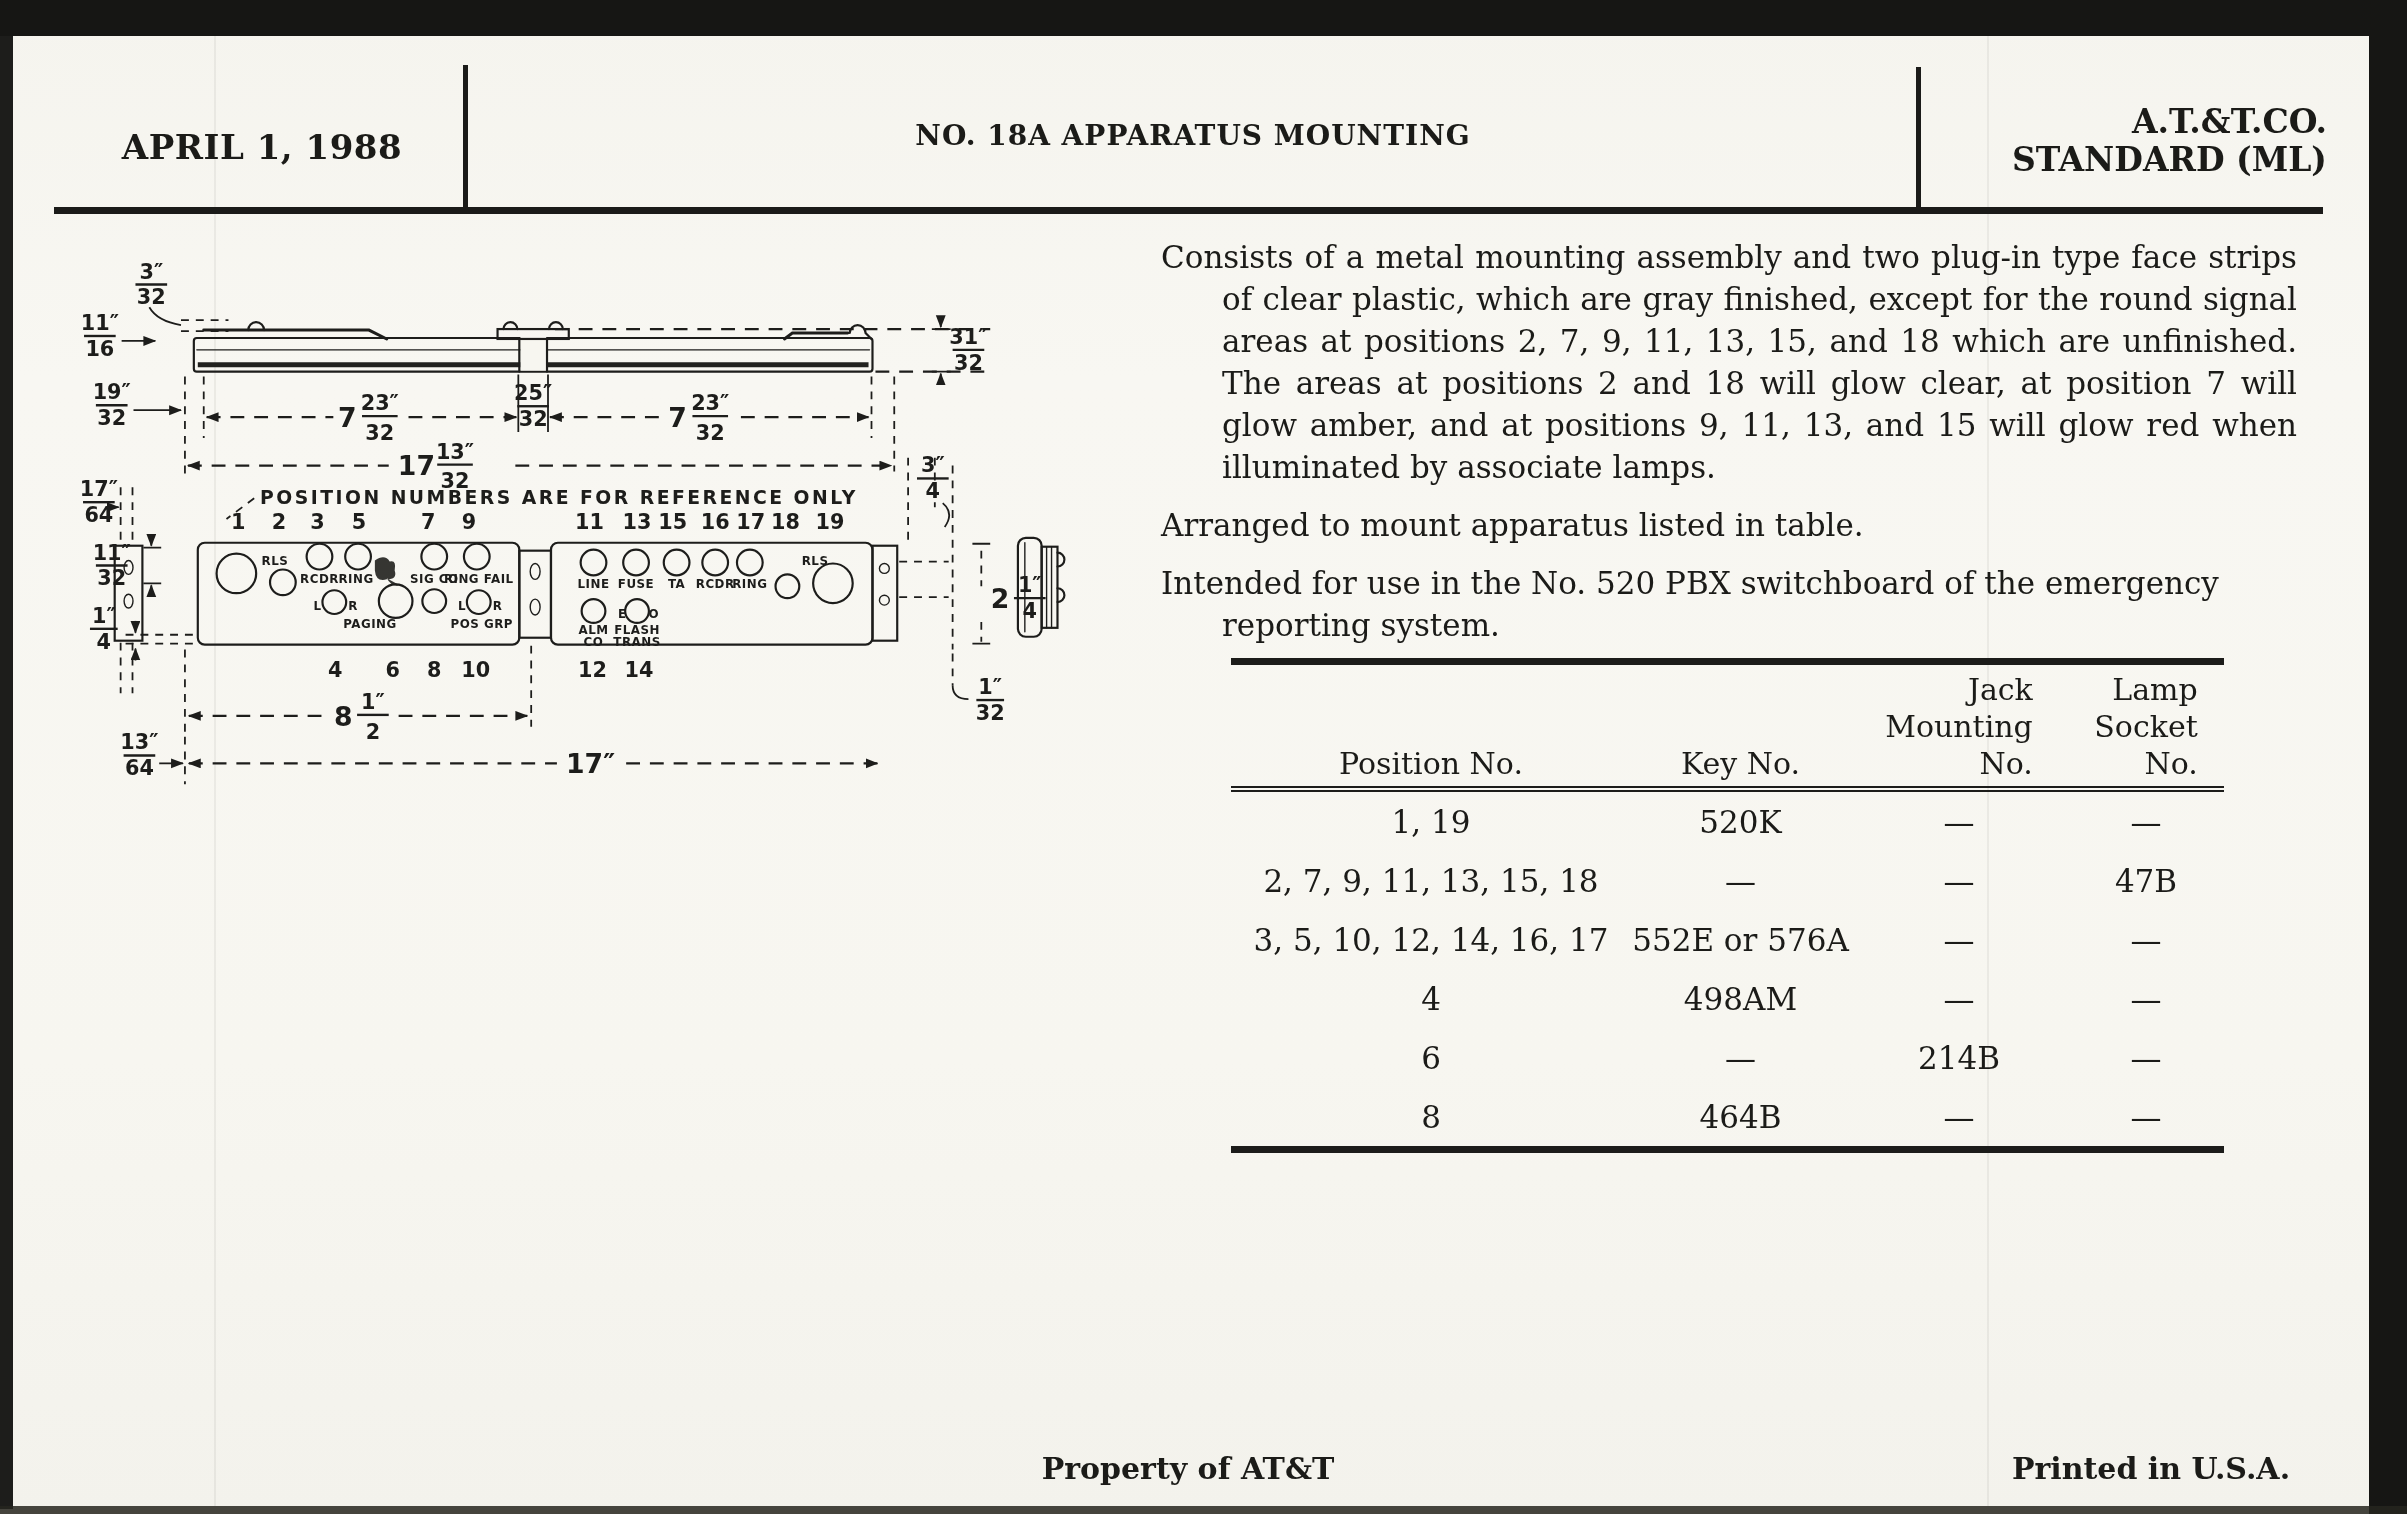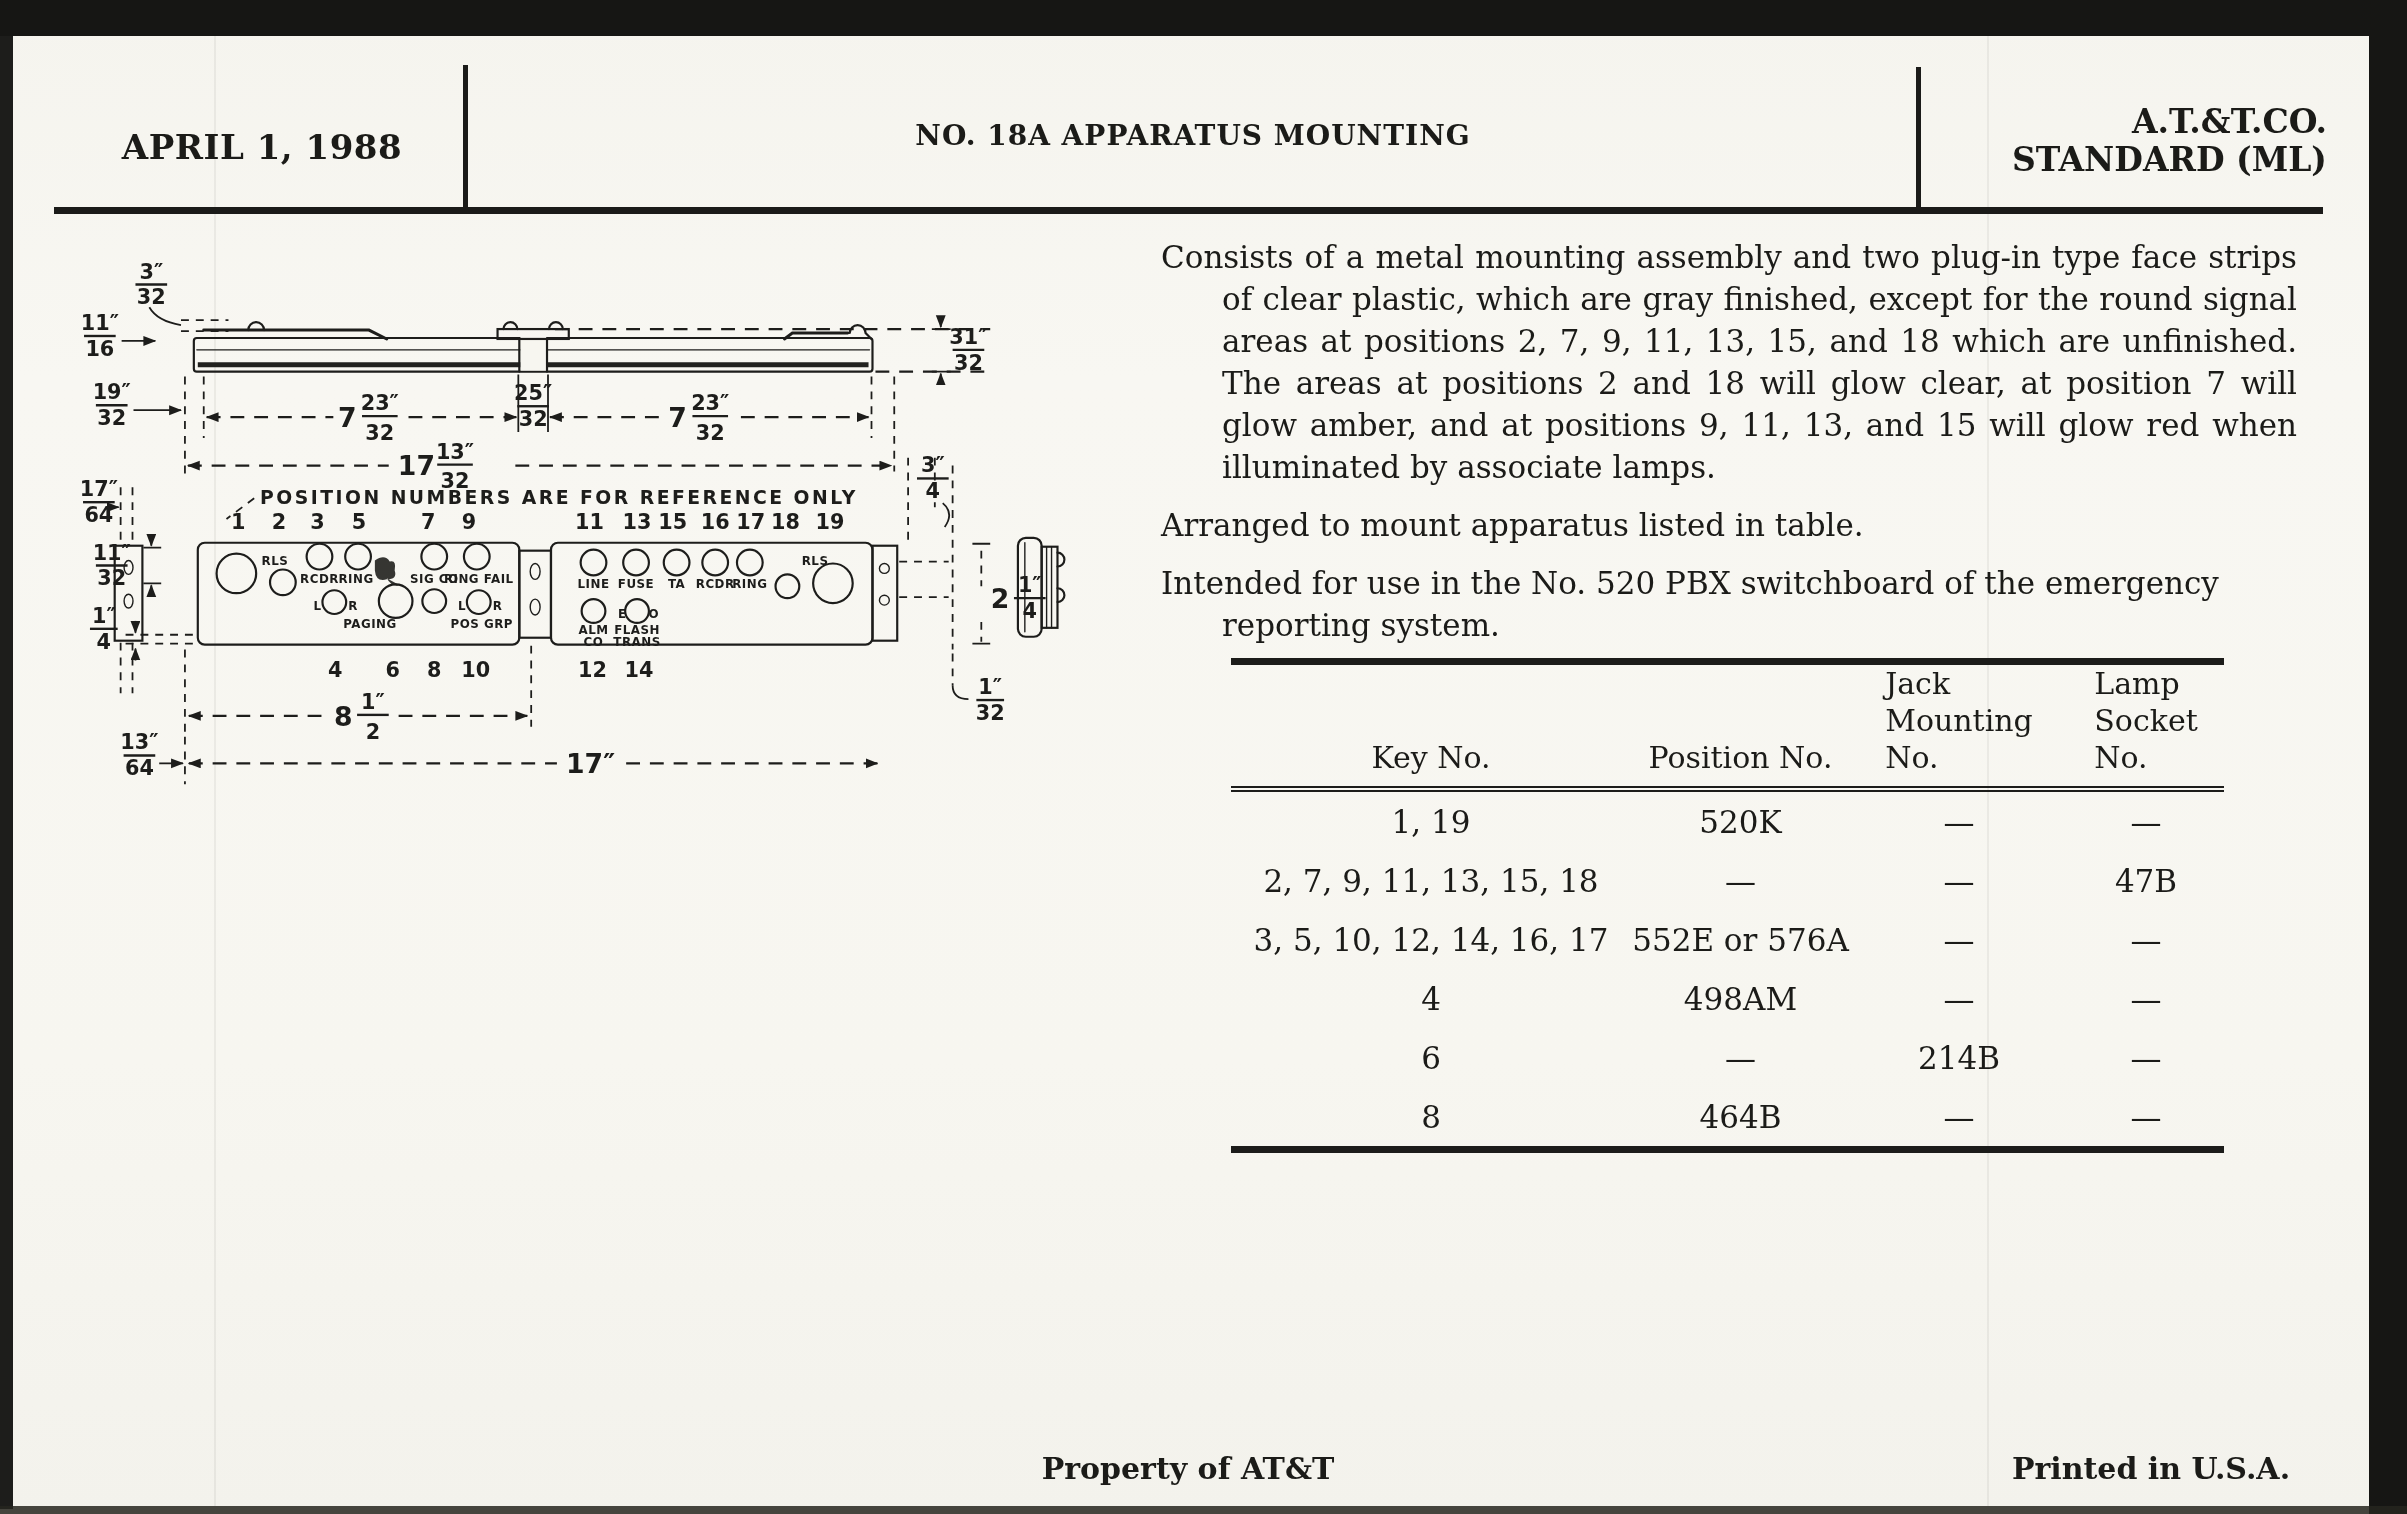--- a/index.html
+++ b/index.html
@@ -30,22 +30,22 @@
   .hang{padding-left:61px;text-indent:-61px;}
   .just{text-align:justify;}
 
   
   .tbl{position:absolute;left:1231px;top:658px;width:993px;}
   .rule-solid{height:7px;background:#1c1c1a;}
   .tspan-row{margin-left:384px;width:609px;height:50px;border-bottom:5px double #1c1c1a;
              display:flex;align-items:center;justify-content:center;font-size:31px;}
   .thead{display:grid;grid-template-columns:400px 219px 218px 156px;height:121px;
          border-bottom:6px double #1c1c1a;}
-  .th{display:flex;align-items:flex-end;justify-content:center;text-align:left;
-      font-size:30px;line-height:37px;padding-bottom:10px;}
+  .th{display:flex;align-items:flex-end;justify-content:center;text-align:right;
+      font-size:30px;line-height:37px;padding-bottom:4px;}
   .pre{white-space:pre-line;}
   .trow{display:grid;grid-template-columns:400px 219px 218px 156px;height:59px;}
   .td{display:flex;align-items:center;justify-content:center;font-size:31px;}
 
   
   .foot-l{position:absolute;left:990px;top:1451px;width:396px;text-align:center;
           font-weight:bold;font-size:30px;}
   .foot-r{position:absolute;left:1980px;top:1451px;width:342px;text-align:center;
           font-weight:bold;font-size:30px;}
 
@@ -91,22 +91,22 @@
 
   <div class="desc">
     <p class="hang just">Consists of a metal mounting assembly and two plug-in type face strips of clear plastic, which are gray finished, except for the round signal areas at positions 2, 7, 9, 11, 13, 15, and 18 which are unfinished. The areas at positions 2 and 18 will glow clear, at position 7 will glow amber, and at positions 9, 11, 13, and 15 will glow red when illuminated by associate lamps.</p>
     <p>Arranged to mount apparatus listed in table.</p>
     <p class="hang">Intended for use in the No. 520 PBX switchboard of the emergency reporting system.</p>
   </div>
 
   <div class="tbl">
     <div class="rule-solid"></div>
     <div class="thead">
+      <div class="th">Position No.</div>
       <div class="th">Key No.</div>
-      <div class="th">Position No.</div>
       <div class="th pre">Jack
 Mounting
 No.</div>
       <div class="th pre">Lamp
 Socket
 No.</div>
     </div>
     <div class="trow">
       <div class="td">1, 19</div>
       <div class="td">520K</div>

